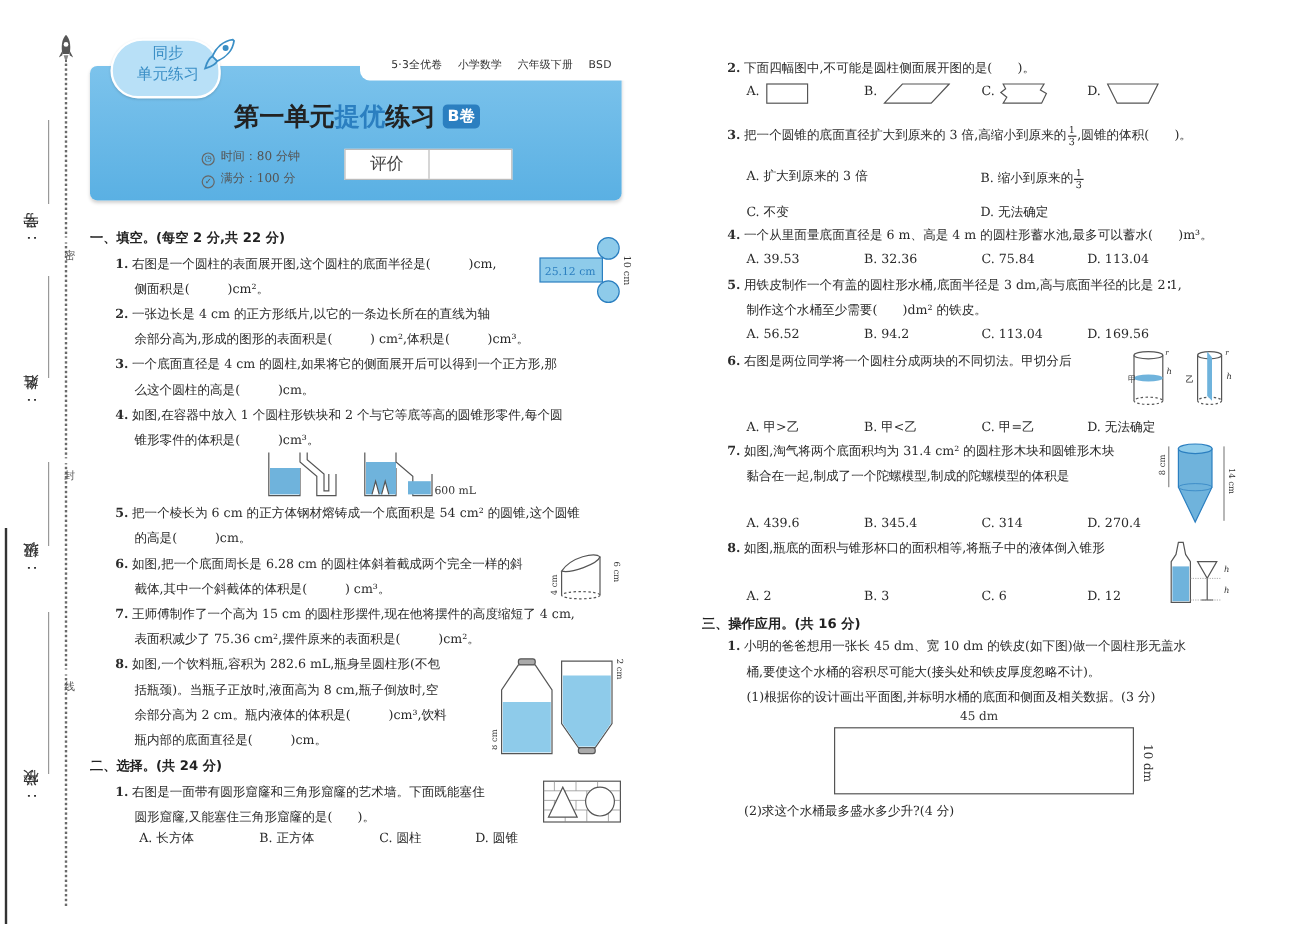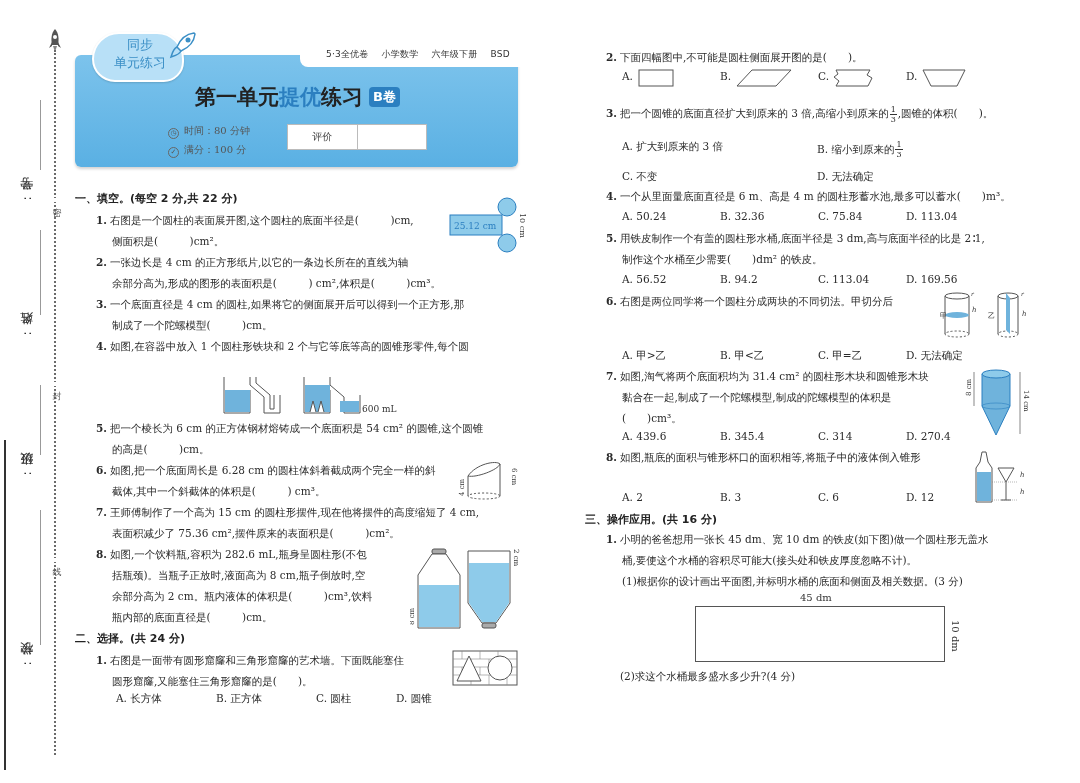--- a/index.html
+++ b/index.html
@@ -21,21 +21,21 @@
   .series { position: absolute; left: 326px; top: 48px; font-size: 9px; font-weight: normal; color: #333; font-family: "DejaVu Sans", sans-serif; white-space: nowrap; letter-spacing: 0.2px; }
   .series span { margin-right: 10px; }
   .cloud { position: absolute; left: 92px; top: 32px; width: 92px; height: 50px; background: #b8e0f7; border: 2px solid #fff; border-radius: 40px 40px 30px 34px; box-shadow: 0 1px 2px rgba(0,0,0,0.15); }
   .cloud-text { position: absolute; left: 100px; top: 36px; width: 80px; text-align: center; font-family: "DejaVu Sans", sans-serif; color: #3b8fc6; font-size: 13px; line-height: 18px; }
   .main-title { position: absolute; left: 195px; top: 83px; font-family: "DejaVu Sans", sans-serif; font-weight: bold; font-size: 21px; color: #222; white-space: nowrap; }
   .main-title .hl { color: #2b7fc0; text-align: center; }
   .b-badge { display: inline-block; margin-left: 6px; background: #2b7fc0; color: #fff; font-size: 13px; padding: 1px 4px; border-radius: 4px; vertical-align: 3px; }
   .meta { position: absolute; left: 168px; top: 121px; font-size: 10px; color: #555; line-height: 19px; }
   .meta .ic { display:inline-block; width: 11px; height: 11px; border: 1px solid #666; border-radius: 50%; margin-right: 5px; vertical-align: -1px; font-size: 7px; line-height: 9px; text-align:center; }
   .eval { position: absolute; left: 287px; top: 124px; width: 140px; height: 26px; background: #fff; border: 1px solid #bbb; display: flex; }
-  .eval div { flex: 1; font-size: 10px; text-align: center; line-height: 24px; color: #444; }
+  .eval div { flex: 1; font-size: 14px; text-align: center; line-height: 24px; color: #444; }
   .eval div + div { border-left: 1px solid #bbb; }
 
   
   .sec { position: absolute; font-family: "DejaVu Sans", sans-serif; font-weight: bold; font-size: 11px; color: #222; white-space: nowrap; }
   .q { position: absolute; font-size: 10.5px; line-height: 21px; color: #2a2a2a; }
   .q .n { font-weight: bold; margin-right: 3px; }
   .opts { position: absolute; font-size: 10.5px; display: flex; color: #2a2a2a; }
   .opts span { display: inline-block; }
   .frac { display: inline-block; vertical-align: middle; text-align: center; font-size: 8px; line-height: 9px; margin: 0 1px; }
   .frac .num { display: block; border-bottom: 1px solid #333; padding: 0 1px; }
@@ -120,24 +120,25 @@
   <text x="8" y="34" font-size="9" fill="#2b7fc0" font-family="DejaVu Serif">25.12 cm</text>
   <text x="74" y="18" font-size="8" fill="#333" transform="rotate(90 74 18)" font-family="DejaVu Serif">10 cm</text>
 </svg>
 
 <div class="q" style="left:96px;top:252px;width:420px">
   <div><span class="n">2.</span><span>一张边长是 4 cm 的正方形纸片,以它的一条边长所在的直线为轴</span></div>
   <div style="padding-left:16px">余部分高为,形成的图形的表面积是(　　　) cm²,体积是(　　　)cm³。</div>
 </div>
 <div class="q" style="left:96px;top:294px;width:430px">
   <div><span class="n">3.</span><span>一个底面直径是 4 cm 的圆柱,如果将它的侧面展开后可以得到一个正方形,那</span></div>
-  <div style="padding-left:16px">制成了一个陀螺模型(　　　)cm。</div>
+  <div style="padding-left:16px">么这个圆柱的高是(　　　)cm。</div>
 </div>
 <div class="q" style="left:96px;top:336px;width:430px">
   <div><span class="n">4.</span><span>如图,在容器中放入 1 个圆柱形铁块和 2 个与它等底等高的圆锥形零件,每个圆</span></div>
+  <div style="padding-left:16px">锥形零件的体积是(　　　)cm³。</div>
 </div>
 <svg class="fig" style="left:222px;top:375px;width:185px;height:40px" viewBox="0 0 185 40">
   <path d="M2 2 L2 38 L28 38 L28 15" fill="none" stroke="#555"></path>
   <rect x="3" y="15" width="25" height="22" fill="#6fb3dc"></rect>
   <path d="M28 2 L28 10 L42 22 L42 38 L58 38 L58 20" fill="none" stroke="#555"></path>
   <path d="M34 2 L34 8 L48 20 L48 34 L52 34 L52 20" fill="none" stroke="#555"></path>
   <path d="M82 2 L82 38 L108 38 L108 15" fill="none" stroke="#555"></path>
   <rect x="83" y="10" width="25" height="27" fill="#6fb3dc"></rect>
   <path d="M88 37 L91 26 L94 37 M96 37 L99 26 L102 37" fill="#fff" stroke="#555"></path>
   <path d="M108 2 L108 10 L122 22 L122 38 L138 38 L138 20" fill="none" stroke="#555"></path>
@@ -231,21 +232,21 @@
 </div>
 <div class="opts" style="left:622px;top:170px;width:420px">
   <span style="width:195px">C. 不变</span>
   <span>D. 无法确定</span>
 </div>
 
 <div class="q" style="left:606px;top:186px;width:440px">
   <div><span class="n">4.</span><span>一个从里面量底面直径是 6 m、高是 4 m 的圆柱形蓄水池,最多可以蓄水(　　)m³。</span></div>
 </div>
 <div class="opts" style="left:622px;top:210px">
-  <span style="width:98px">A. 50.24</span>
+  <span style="width:98px">A. 39.53</span>
   <span style="width:98px">B. 32.36</span>
   <span style="width:88px">C. 75.84</span>
   <span>D. 113.04</span>
 </div>
 
 <div class="q" style="left:606px;top:228px;width:440px">
   <div><span class="n">5.</span><span>用铁皮制作一个有盖的圆柱形水桶,底面半径是 3 dm,高与底面半径的比是 2∶1,</span></div>
   <div style="padding-left:16px">制作这个水桶至少需要(　　)dm² 的铁皮。</div>
 </div>
 <div class="opts" style="left:622px;top:273px">
@@ -277,21 +278,20 @@
 <div class="opts" style="left:622px;top:349px">
   <span style="width:98px">A. 甲&gt;乙</span>
   <span style="width:98px">B. 甲&lt;乙</span>
   <span style="width:88px">C. 甲=乙</span>
   <span>D. 无法确定</span>
 </div>
 
 <div class="q" style="left:606px;top:366px;width:350px">
   <div><span class="n">7.</span><span>如图,淘气将两个底面积均为 31.4 cm² 的圆柱形木块和圆锥形木块</span></div>
   <div style="padding-left:16px">黏合在一起,制成了一个陀螺模型,制成的陀螺模型的体积是</div>
-  <div style="padding-left:16px">(　　)cm³。</div>
 </div>
 <svg class="fig" style="left:962px;top:368px;width:70px;height:70px" viewBox="0 0 70 70">
   <path d="M20 6 V38 L34 67 L48 38 V6Z" fill="#6fb3dc" stroke="#2b7fc0"></path>
   <ellipse cx="34" cy="6" rx="14" ry="4" fill="#8ecbea" stroke="#2b7fc0"></ellipse>
   <ellipse cx="34" cy="38" rx="14" ry="3" fill="none" stroke="#2b7fc0" stroke-width="0.6"></ellipse>
   <path d="M12 4 V38 M58 4 V66" stroke="#555" stroke-width="0.7"></path>
   <text x="9" y="28" font-size="7" fill="#333" transform="rotate(-90 9 28)">8 cm</text>
   <text x="62" y="22" font-size="7" fill="#333" transform="rotate(90 62 22)">14 cm</text>
 </svg>
 <div class="opts" style="left:622px;top:430px">

